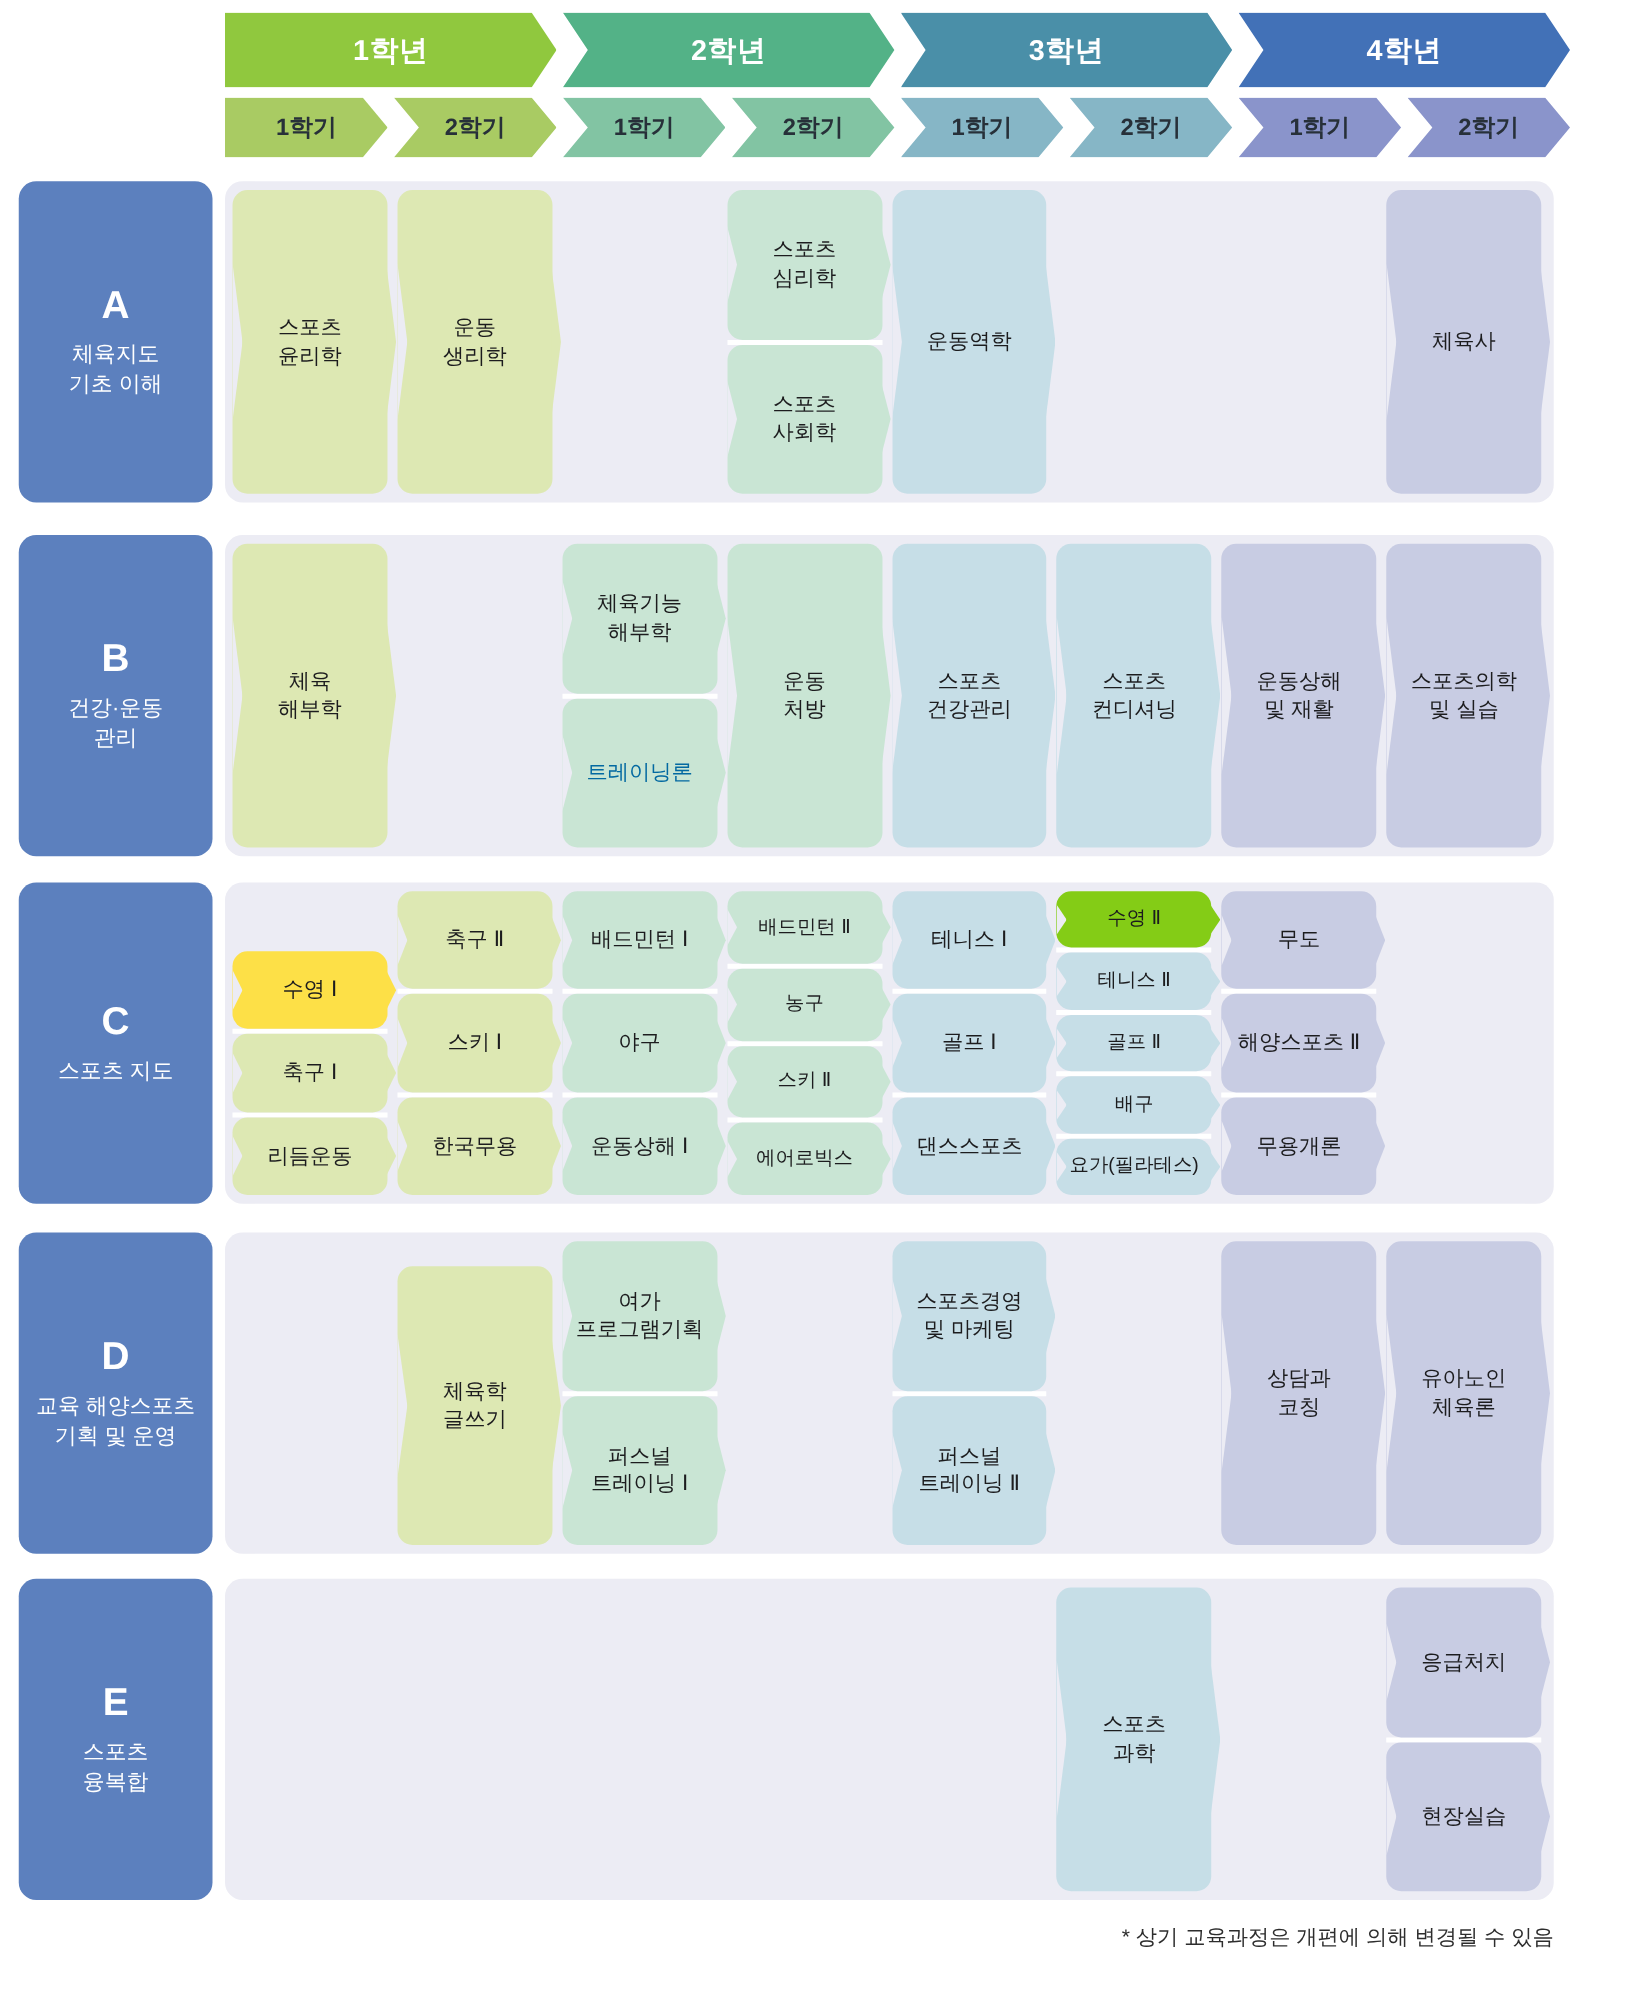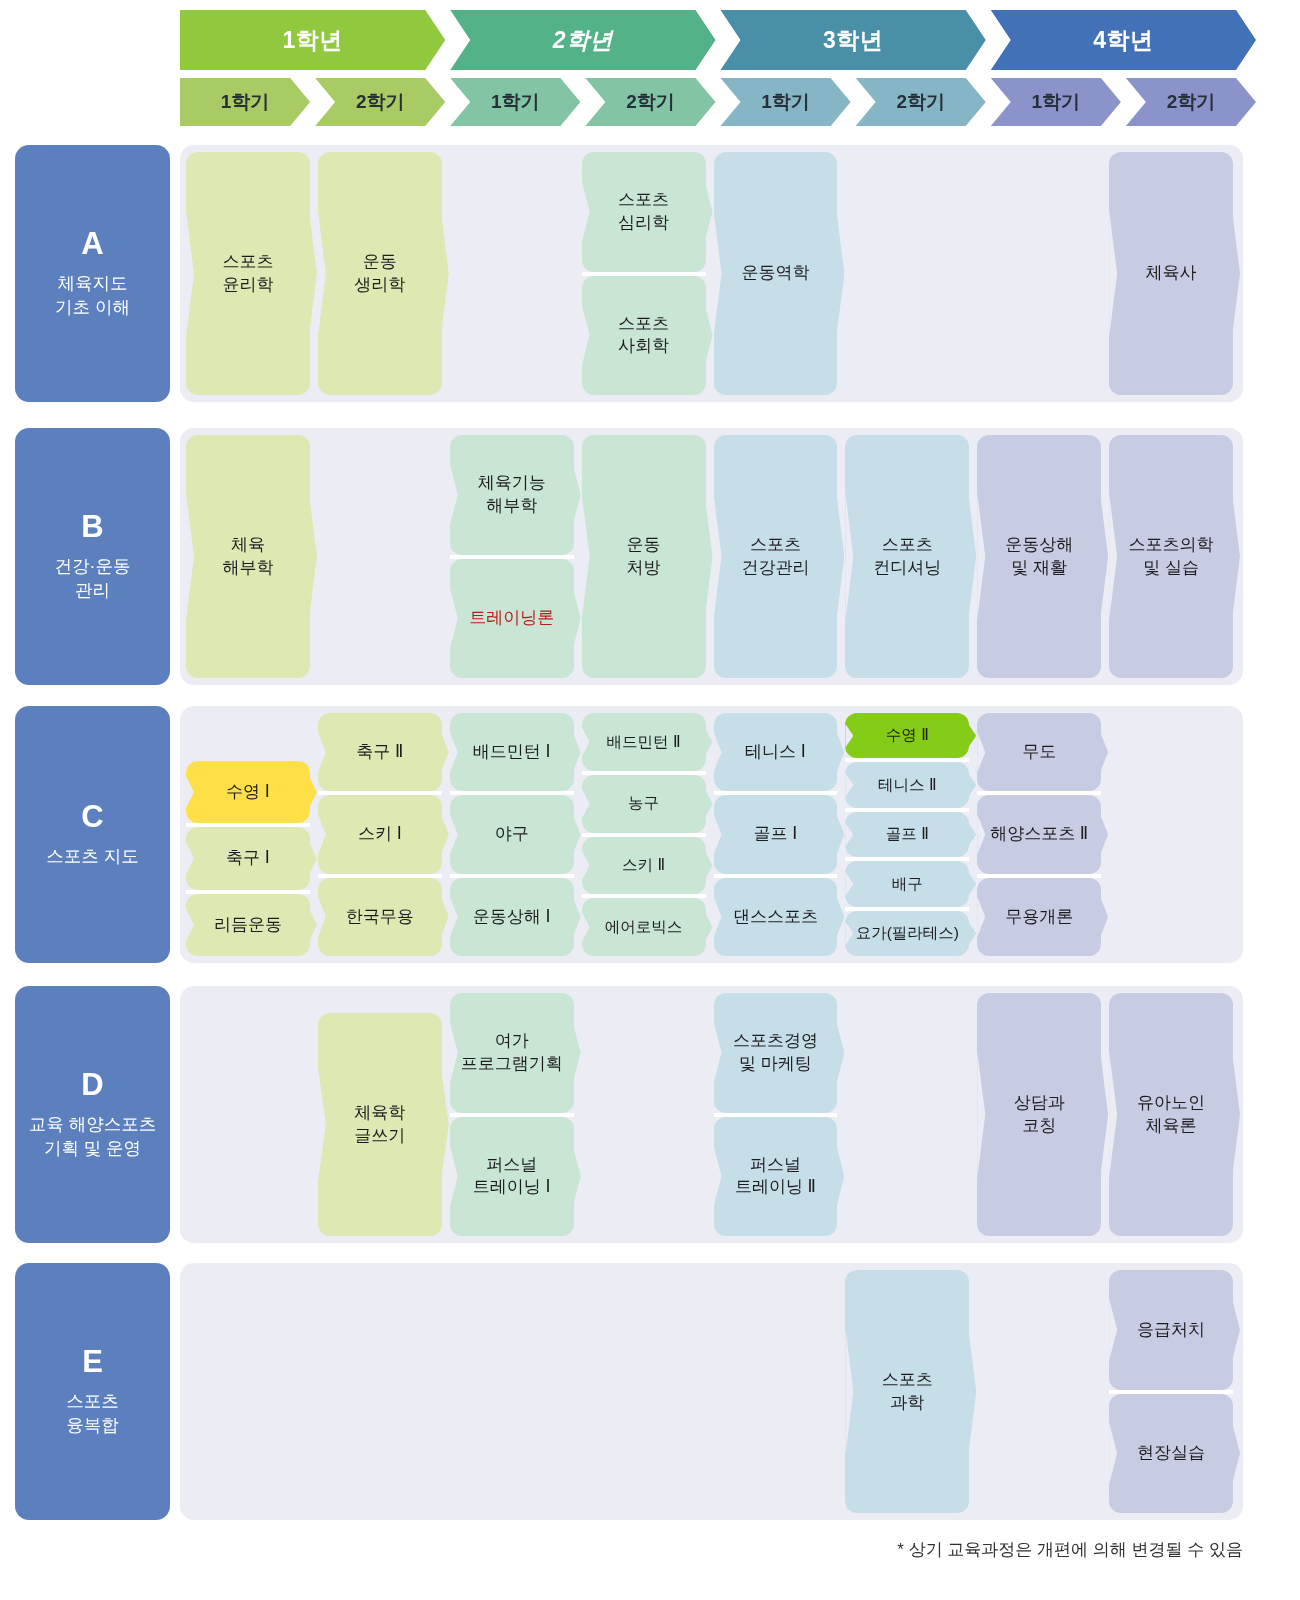--- a/index.html
+++ b/index.html
@@ -42,21 +42,21 @@
   
   .footnote{position:absolute;left:180px;top:1538px;width:1063px;text-align:right;
     font-size:17px;font-weight:500;color:#2d2d2d;}
 </style>
 </head>
 <body>
 
 <div class="page">
   <div class="header-years" id="years">
       <div class="banner year-banner first" style="background: rgb(144, 200, 62);">1학년</div>
-      <div class="banner year-banner notched" style="background: rgb(83, 178, 135); font-style: italic;">2학년</div>
+      <div class="banner year-banner notched" style="background: rgb(83, 178, 135);">2학년</div>
       <div class="banner year-banner notched" style="background: rgb(74, 143, 168);">3학년</div>
       <div class="banner year-banner notched" style="background: rgb(66, 113, 183);">4학년</div>
     </div>
   <div class="header-sems" id="sems">
       <div class="banner sem-arrow first" style="background: rgb(169, 203, 99);">1학기</div>
       <div class="banner sem-arrow notched" style="background: rgb(169, 203, 99);">2학기</div>
       <div class="banner sem-arrow notched" style="background: rgb(130, 196, 163);">1학기</div>
       <div class="banner sem-arrow notched" style="background: rgb(130, 196, 163);">2학기</div>
       <div class="banner sem-arrow notched" style="background: rgb(134, 182, 198);">1학기</div>
       <div class="banner sem-arrow notched" style="background: rgb(134, 182, 198);">2학기</div>
@@ -116,21 +116,21 @@
 해부학</span>
           </div>
         </div>
         <div class="cell" style="grid-column: 3;">
           <div class="card" style="background: rgb(201, 229, 212);">
             <span class="card-label" style="color: rgb(28, 28, 30);">체육기능
 해부학</span>
           </div>
           <div class="gapbar" style="background: rgb(255, 255, 255);"></div>
           <div class="card" style="background: rgb(201, 229, 212);">
-            <span class="card-label" style="color: #b91c1c;">트레이닝론</span>
+            <span class="card-label" style="color: #0369a1;">트레이닝론</span>
           </div>
         </div>
         <div class="cell" style="grid-column: 4;">
           <div class="card" style="background: rgb(201, 229, 212);">
             <span class="card-label" style="color: rgb(28, 28, 30);">운동
 처방</span>
           </div>
         </div>
         <div class="cell" style="grid-column: 5;">
           <div class="card" style="background: rgb(198, 222, 231);">

